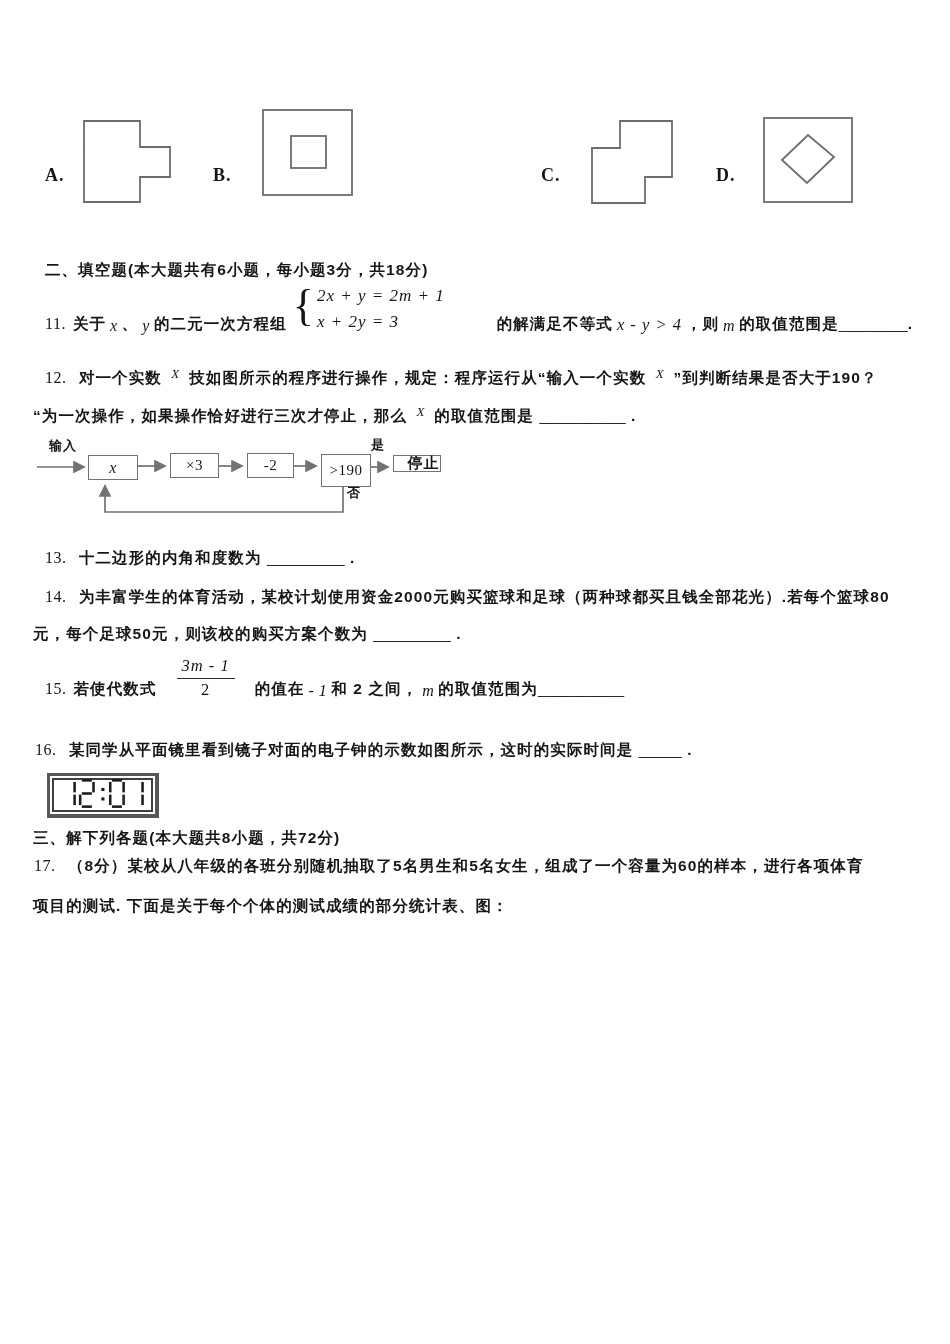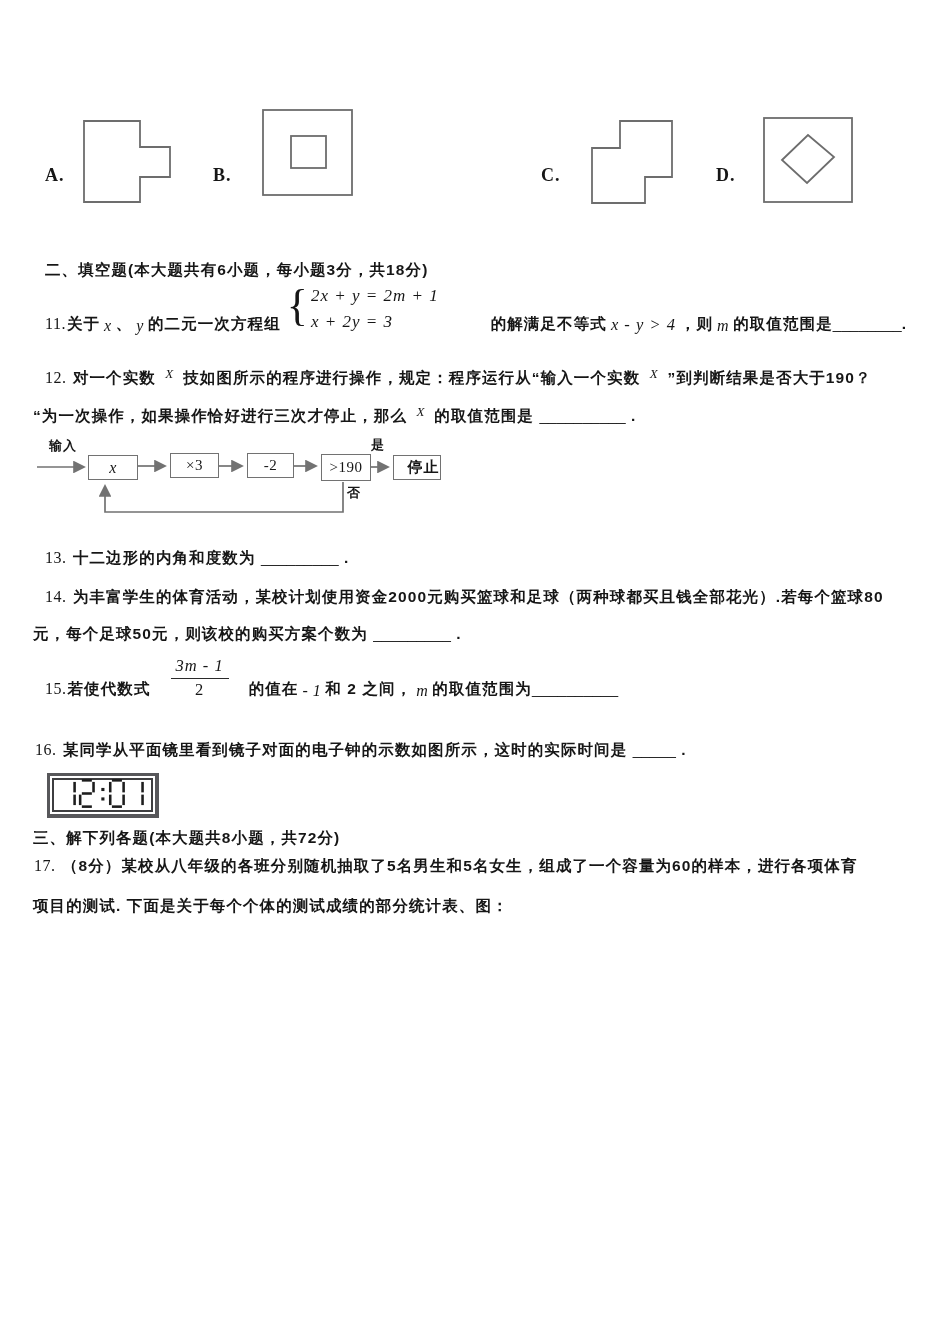--- a/index.html
+++ b/index.html
@@ -3,21 +3,21 @@
 <meta charset="utf-8">
 <style>
   html,body{margin:0;padding:0;background:#ffffff;}
   .page{position:relative;width:950px;height:1344px;background:#fff;overflow:hidden;
         font-family:"Liberation Sans",sans-serif;color:#161616;}
   .gfx{position:absolute;left:0;top:0;pointer-events:none;}
   .line{position:absolute;white-space:nowrap;font-size:15.5px;font-weight:700;
         letter-spacing:1.1px;line-height:22px;color:#161616;}
   .row{display:flex;align-items:flex-end;}
   .qnum{font-family:"Liberation Serif",serif;font-weight:400;font-size:16px;
-        letter-spacing:0.5px;margin-right:1px;}
+        letter-spacing:0.5px;margin-right:7px;}
   .mvar{font-family:"Liberation Serif",serif;font-style:italic;font-weight:400;
         font-size:16px;letter-spacing:0.5px;position:relative;top:2px;margin:0 4px;}
   .mvarsup{font-family:"Liberation Serif",serif;font-style:italic;font-weight:400;
         font-size:13px;letter-spacing:0.5px;position:relative;top:-5px;margin:0 4px;}
   .math{font-family:"Liberation Serif",serif;font-style:italic;font-weight:400;
         font-size:16.5px;letter-spacing:1px;margin:0 4px;position:relative;top:1px;}
   .blank{font-weight:400;letter-spacing:0;}
   .sys{display:inline-flex;align-items:center;margin:0 52px 0 6px;}
   .brace{font-family:"Liberation Serif",serif;font-weight:400;font-size:44px;
         line-height:40px;position:relative;top:-3px;margin-right:3px;letter-spacing:0;}
@@ -114,22 +114,22 @@
     <span class="mvarsup">X</span>
     <span>的取值范围是</span>
     <span class="blank">__________</span>
     <span>.</span>
   </div>
 
   <div class="flabel" style="left:49px;top:437px;">输入</div>
   <div class="fbox fbox-math" style="left:88px;top:455px;width:50px;height:25px;font-style:italic;font-size:16px;">x</div>
   <div class="fbox fbox-math" style="left:170px;top:453px;width:49px;height:25px;">×3</div>
   <div class="fbox fbox-math" style="left:247px;top:453px;width:47px;height:25px;">-2</div>
-  <div class="fbox fbox-math" style="left:321px;top:454px;width:50px;height:27px;">&gt;190</div>
-  <div class="fbox fbox-cn" style="left:393px;top:455px;width:48px;height:25px;padding-left:13px;">停止</div>
+  <div class="fbox fbox-math" style="left:321px;top:454px;width:50px;height:33px;">&gt;190</div>
+  <div class="fbox fbox-cn" style="left:393px;top:455px;width:48px;height:17px;padding-left:13px;">停止</div>
   <div class="flabel" style="left:371px;top:436px;">是</div>
   <div class="flabel" style="left:347px;top:484px;">否</div>
 
   <div class="line" style="left:45px;top:547px;">
     <span class="qnum">13.</span>
     <span>十二边形的内角和度数为</span>
     <span class="blank">_________</span>
     <span>.</span>
   </div>
 

